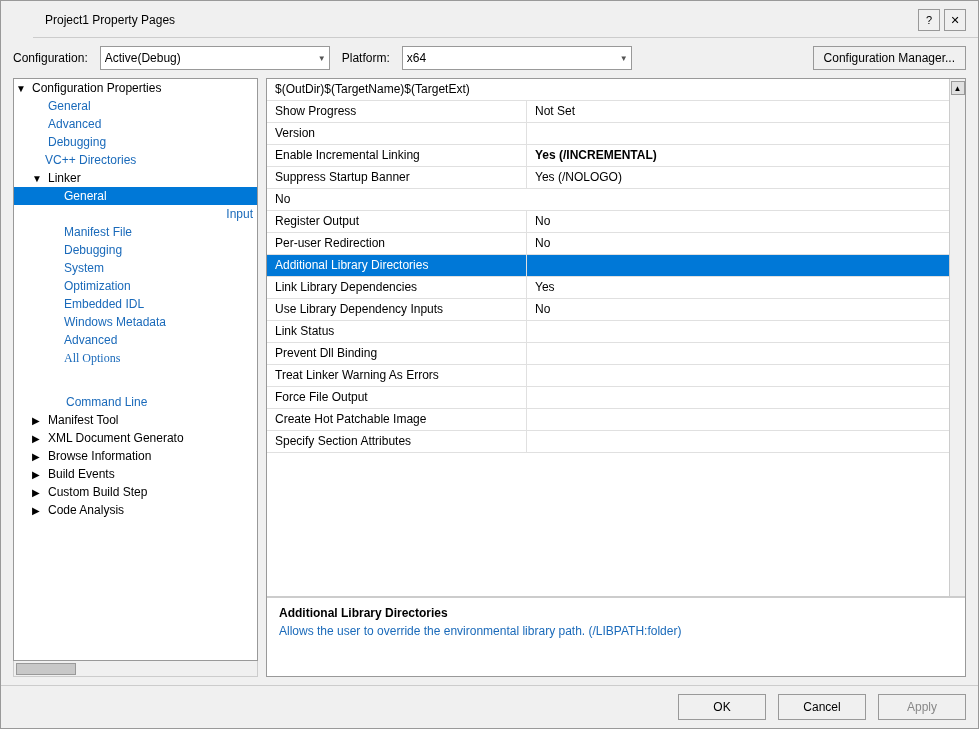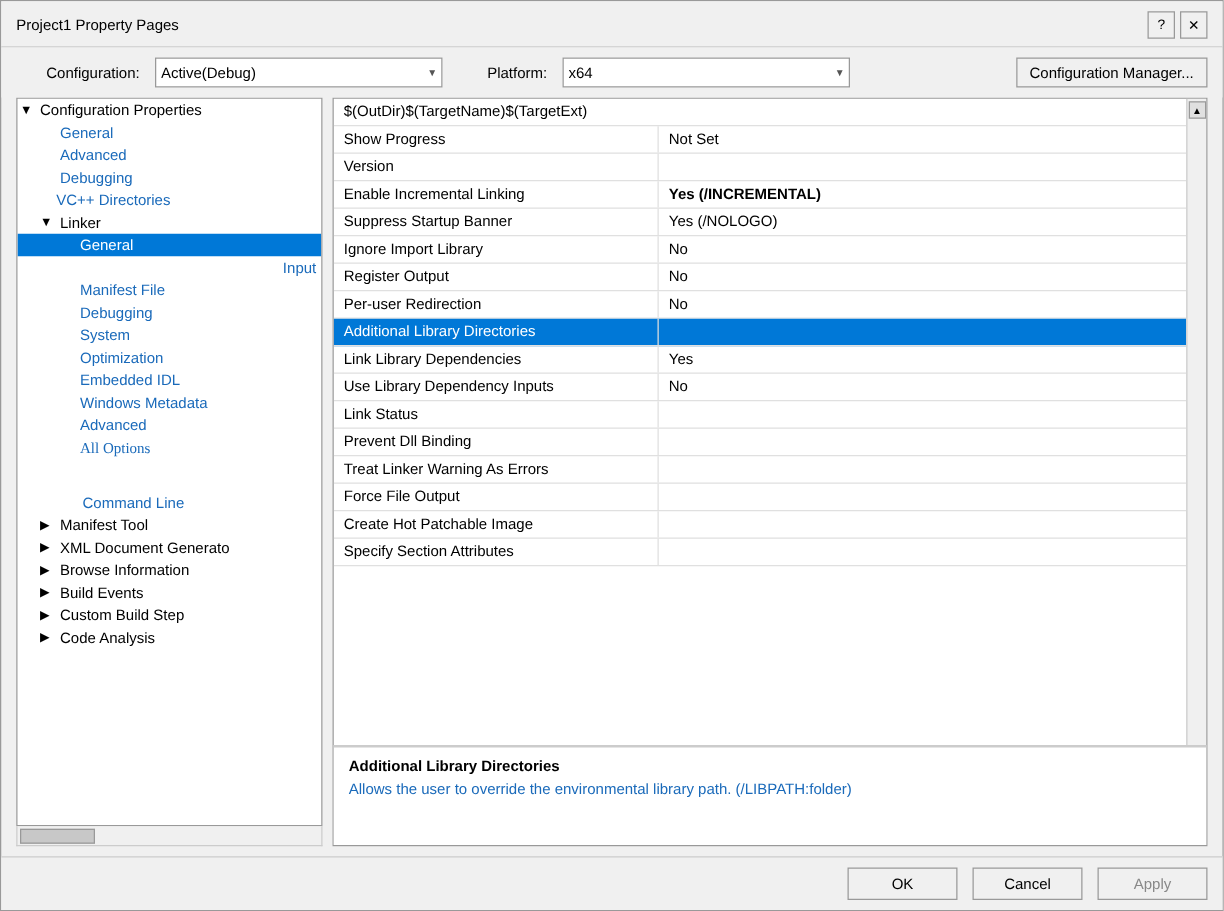--- a/index.html
+++ b/index.html
@@ -21,20 +21,21 @@
       display: flex;
       flex-direction: column;
     }
     .title-bar {
       background: #f0f0f0;
       padding: 8px 12px 6px 12px;
       display: flex;
       justify-content: space-between;
       align-items: center;
       border-bottom: 1px solid #ccc;
+      margin-left: 32px;
     }
     .title-bar-title {
       font-size: 12px;
       color: #000;
     }
     .title-bar-controls {
       display: flex;
       gap: 4px;
     }
     .title-btn {
@@ -53,21 +54,20 @@
     .toolbar {
       display: flex;
       align-items: center;
       padding: 8px 12px;
       gap: 12px;
       background: #f0f0f0;
     }
     .toolbar-label {
       font-size: 12px;
       color: #000;
-      margin-left: 24px;
     }
     .toolbar-select {
       height: 24px;
       border: 1px solid #999;
       background: white;
       font-size: 12px;
       padding: 0 4px;
       cursor: pointer;
     }
     .toolbar-select.config { width: 230px; }
@@ -413,21 +413,20 @@
             </div>
             <div class="prop-row">
               <div class="prop-name">Enable Incremental Linking</div>
               <div class="prop-value bold">Yes (/INCREMENTAL)</div>
             </div>
             <div class="prop-row">
               <div class="prop-name">Suppress Startup Banner</div>
               <div class="prop-value">Yes (/NOLOGO)</div>
             </div>
             <div class="prop-row">
-              <div class="prop-name">Ignore Import Library</div>
               <div class="prop-value">No</div>
             </div>
             <div class="prop-row">
               <div class="prop-name">Register Output</div>
               <div class="prop-value">No</div>
             </div>
             <div class="prop-row">
               <div class="prop-name">Per-user Redirection</div>
               <div class="prop-value">No</div>
             </div>

